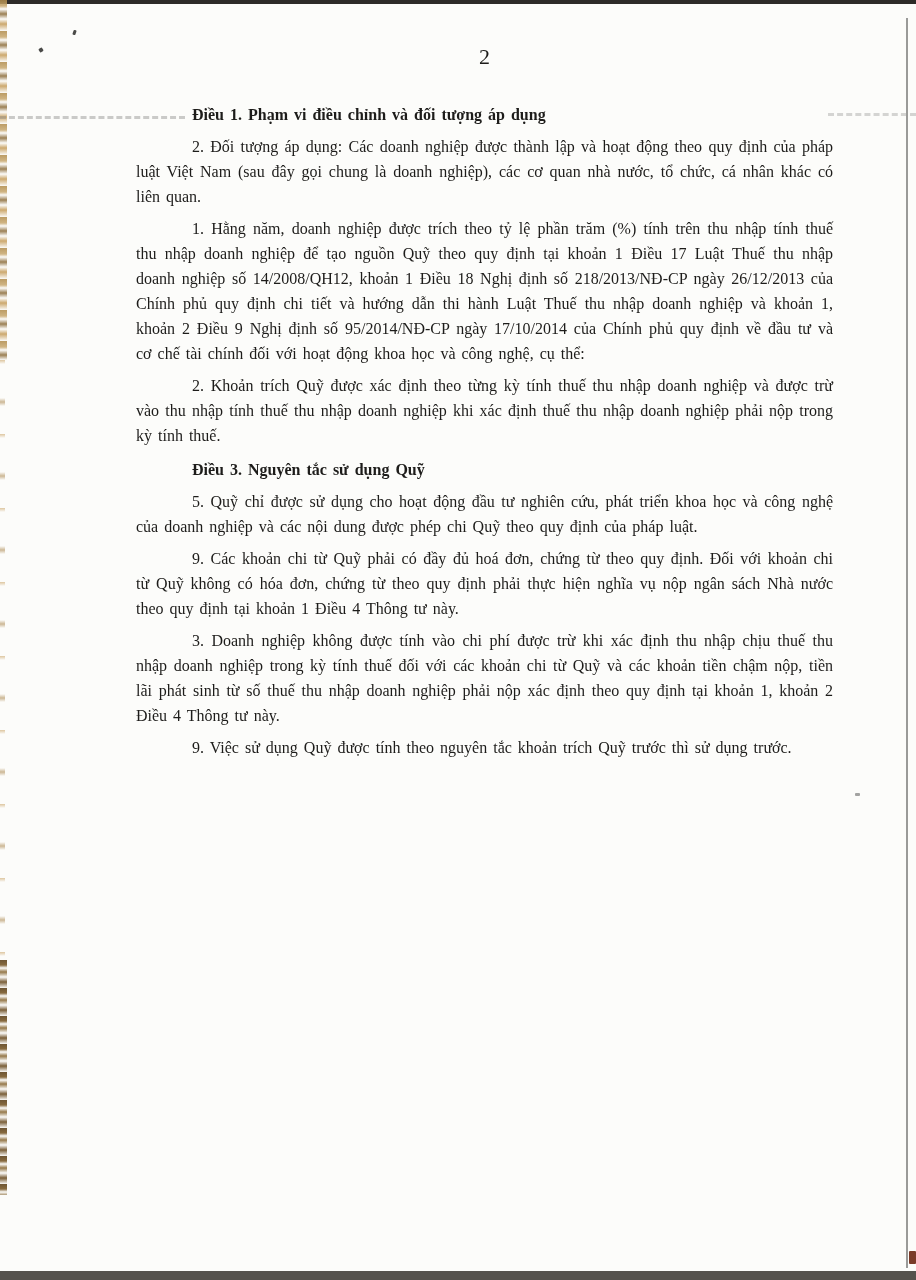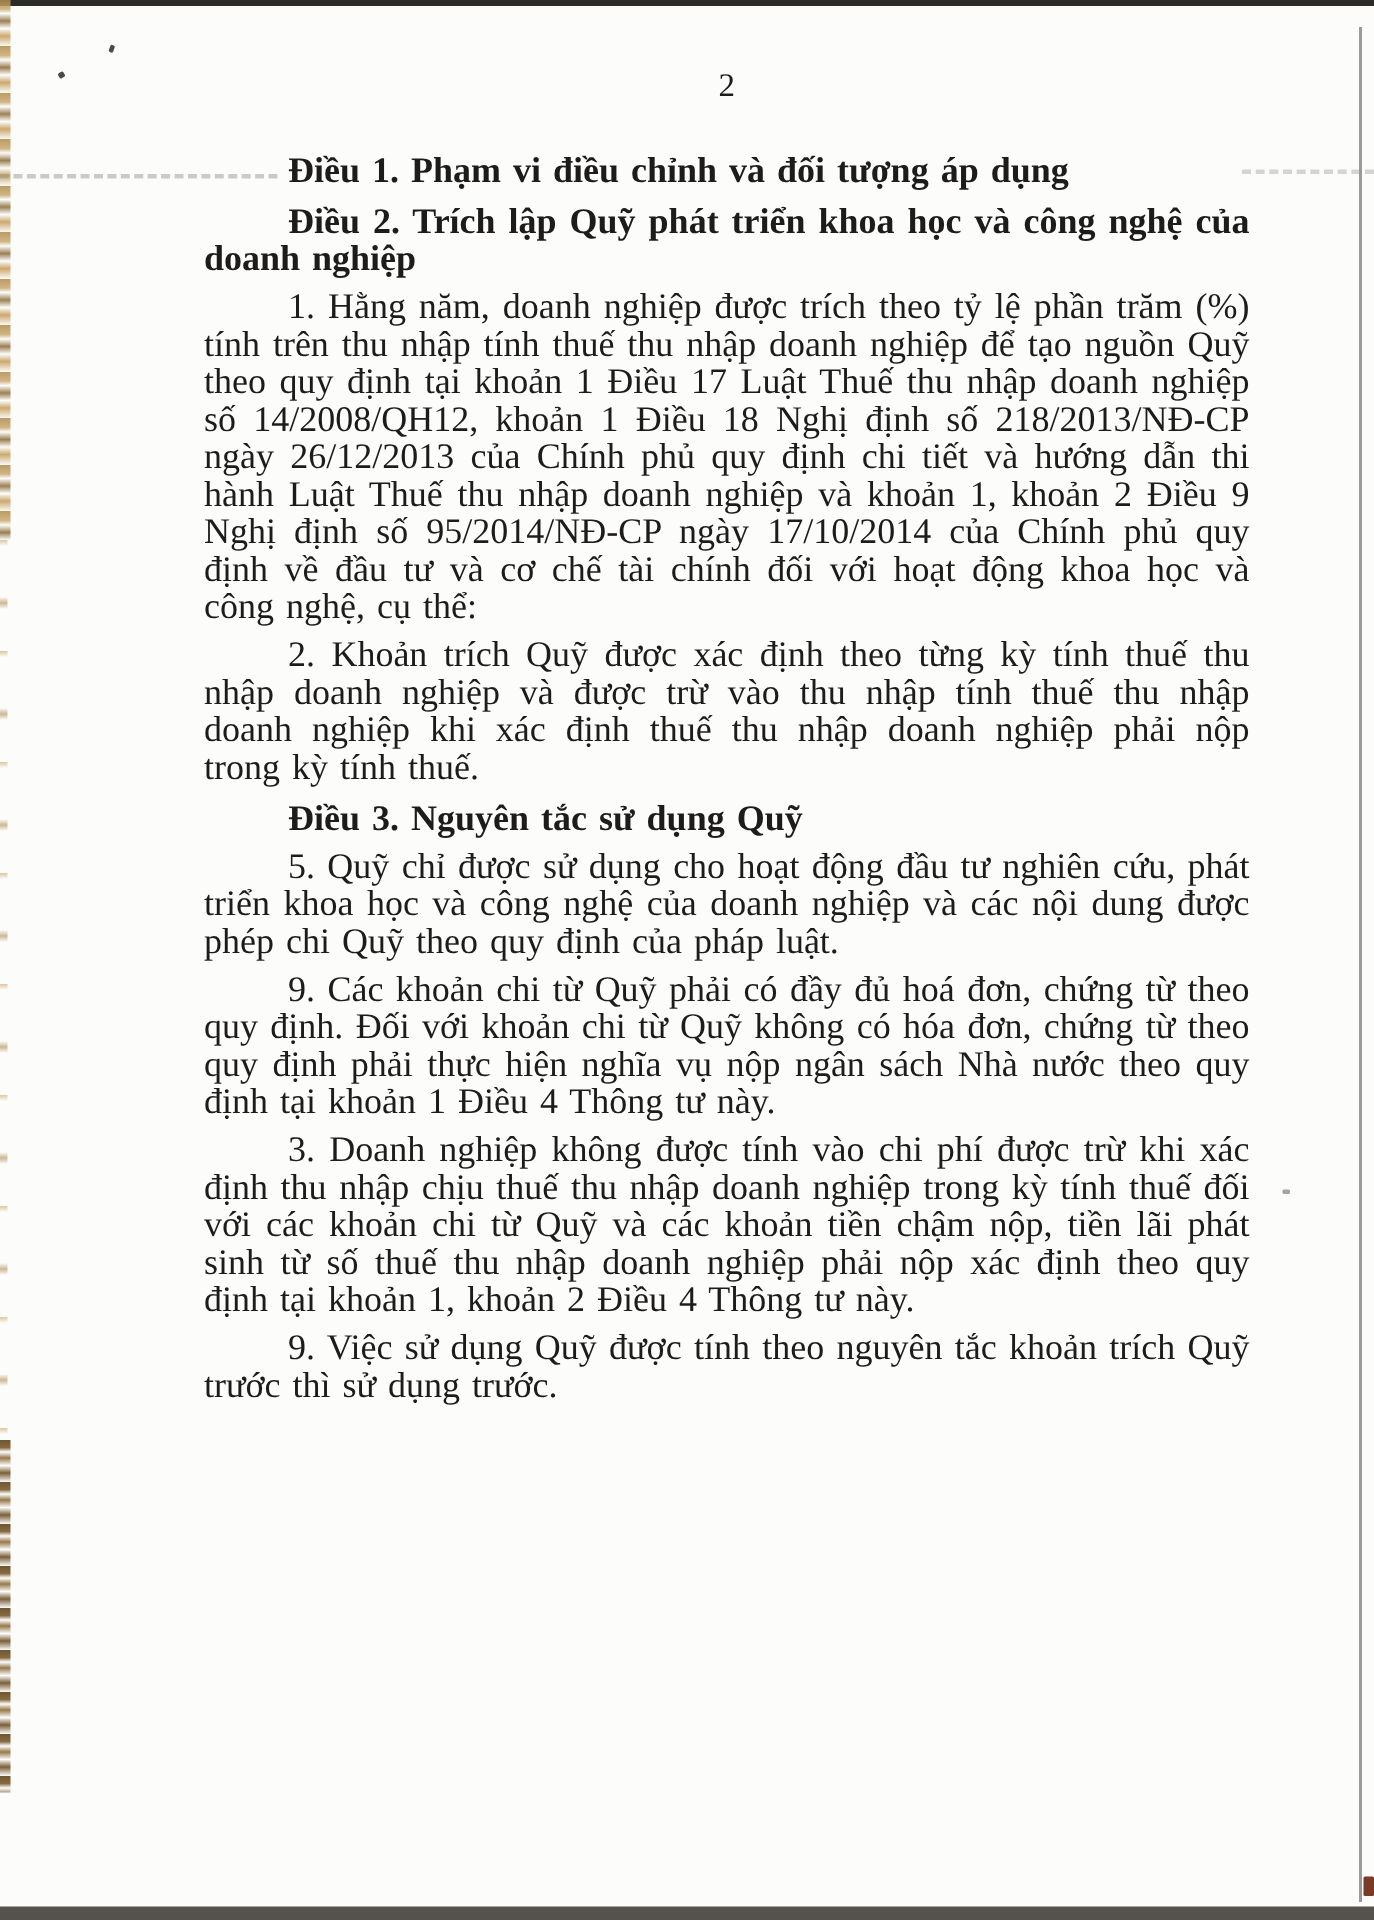--- a/index.html
+++ b/index.html
@@ -75,21 +75,21 @@
     top: 44px;
     left: 136px;
     width: 697px;
   }
   .page-number {
     text-align: center;
     font-size: 22px;
     margin: 0 0 32px 0;
   }
   .doc-para, .doc-heading {
-    font-size: 24px;
+    font-size: 16px;
     line-height: 25px;
     text-align: justify;
     text-indent: 56px;
     margin: 0 0 7px 0;
     word-spacing: 2px;
   }
   .doc-heading {
     font-weight: bold;
     margin-top: 9px;
     margin-bottom: 7px;
@@ -110,22 +110,22 @@
   <div class="artifact-dash-right"></div>
   <div class="speck speck-1"></div>
   <div class="speck speck-2"></div>
   <div class="speck speck-3"></div>
   <div class="speck speck-4"></div>
 
   <div class="text-block">
     <div class="page-number">2</div>
 
     <p class="doc-heading">Điều 1. Phạm vi điều chỉnh và đối tượng áp dụng</p>
+    <p class="doc-para">2. Đối tượng áp dụng: Các doanh nghiệp được thành lập và hoạt động theo quy định của pháp luật Việt Nam (sau đây gọi chung là doanh nghiệp), các cơ quan nhà nước, tổ chức, cá nhân khác có liên quan.</p>
 
-    <p class="doc-heading">Điều 2. Trích lập Quỹ phát triển khoa học và công nghệ của doanh nghiệp</p>
     <p class="doc-para">1. Hằng năm, doanh nghiệp được trích theo tỷ lệ phần trăm (%) tính trên thu nhập tính thuế thu nhập doanh nghiệp để tạo nguồn Quỹ theo quy định tại khoản 1 Điều 17 Luật Thuế thu nhập doanh nghiệp số 14/2008/QH12, khoản 1 Điều 18 Nghị định số 218/2013/NĐ-CP ngày 26/12/2013 của Chính phủ quy định chi tiết và hướng dẫn thi hành Luật Thuế thu nhập doanh nghiệp và khoản 1, khoản 2 Điều 9 Nghị định số 95/2014/NĐ-CP ngày 17/10/2014 của Chính phủ quy định về đầu tư và cơ chế tài chính đối với hoạt động khoa học và công nghệ, cụ thể:</p>
     <p class="doc-para">2. Khoản trích Quỹ được xác định theo từng kỳ tính thuế thu nhập doanh nghiệp và được trừ vào thu nhập tính thuế thu nhập doanh nghiệp khi xác định thuế thu nhập doanh nghiệp phải nộp trong kỳ tính thuế.</p>
 
     <p class="doc-heading">Điều 3. Nguyên tắc sử dụng Quỹ</p>
     <p class="doc-para">5. Quỹ chỉ được sử dụng cho hoạt động đầu tư nghiên cứu, phát triển khoa học và công nghệ của doanh nghiệp và các nội dung được phép chi Quỹ theo quy định của pháp luật.</p>
     <p class="doc-para">9. Các khoản chi từ Quỹ phải có đầy đủ hoá đơn, chứng từ theo quy định. Đối với khoản chi từ Quỹ không có hóa đơn, chứng từ theo quy định phải thực hiện nghĩa vụ nộp ngân sách Nhà nước theo quy định tại khoản 1 Điều 4 Thông tư này.</p>
     <p class="doc-para">3. Doanh nghiệp không được tính vào chi phí được trừ khi xác định thu nhập chịu thuế thu nhập doanh nghiệp trong kỳ tính thuế đối với các khoản chi từ Quỹ và các khoản tiền chậm nộp, tiền lãi phát sinh từ số thuế thu nhập doanh nghiệp phải nộp xác định theo quy định tại khoản 1, khoản 2 Điều 4 Thông tư này.</p>
     <p class="doc-para">9. Việc sử dụng Quỹ được tính theo nguyên tắc khoản trích Quỹ trước thì sử dụng trước.</p>
   </div>
 

